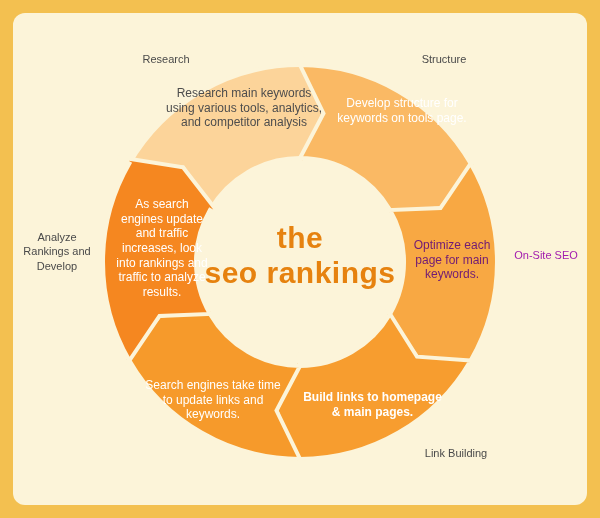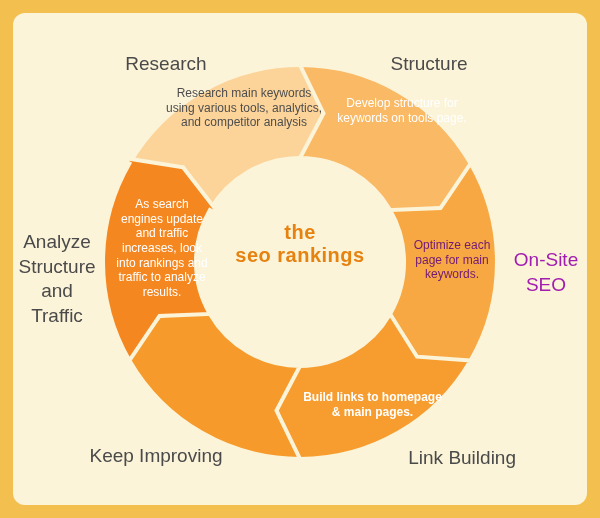--- a/index.html
+++ b/index.html
@@ -8,41 +8,41 @@
     background:#F3C050;
     font-family:"Liberation Sans",sans-serif;
   }
   .panel{
     position:absolute;left:13px;top:13px;width:574px;height:492px;
     background:#FCF4D9;border-radius:12px;
   }
   .stage{position:absolute;left:0;top:0;width:600px;height:518px}
   svg{position:absolute;left:0;top:0}
   .outer-label{
-    position:absolute;color:#4A4A4A;font-size:19px;line-height:1.3;
+    position:absolute;color:#4A4A4A;font-size:11px;line-height:1.3;
     text-align:center;
   }
   .lbl-research{left:106px;top:52px;width:120px}
-  .lbl-structure{left:369px;top:52px;width:120px}
+  .lbl-structure{left:384px;top:52px;width:120px}
   .lbl-onsite{left:511px;top:248px;width:70px}
   .lbl-linkbuilding{left:396px;top:446px;width:120px}
   .lbl-keepimproving{left:86px;top:444px;width:140px}
   .lbl-analyze{left:17px;top:230px;width:80px}
   .seg-desc{
     position:absolute;font-size:12px;line-height:1.22;text-align:center;
   }
   .desc-research{left:164px;top:86px;width:160px}
   .desc-structure{left:337px;top:96px;width:130px}
   .desc-onsite{left:406px;top:238px;width:92px}
   .desc-linkbuilding{left:300px;top:390px;width:145px}
   .desc-keepimproving{left:143px;top:378px;width:140px}
   .desc-analyze{left:101px;top:197px;width:94px}
   .center-title{
     position:absolute;left:190px;top:221px;width:220px;text-align:center;
-    font-weight:bold;font-size:20px;line-height:1.15;letter-spacing:.5px;
+    font-weight:bold;font-size:30px;line-height:1.15;letter-spacing:.5px;
     color:#E6820F;
   }
 </style>
 </head>
 <body style="background: rgb(243, 192, 80);">
 
 <div class="panel" style="background: rgb(252, 244, 217);"></div>
 
 <div class="stage">
 
@@ -51,28 +51,28 @@
       <path d="M 300.0 65.0 A 197 197 0 0 1 470.6 163.5 L 481.9 157.0 L 440.5 208.1 L 378.8 216.5 L 390.1 210.0 A 104 104 0 0 0 300.0 158.0 L 323.5 113.4 Z" fill="#FAB964" stroke="#FCF4D9" stroke-width="4"></path>
       <path d="M 470.6 163.5 A 197 197 0 0 1 470.6 360.5 L 481.9 367.0 L 417.0 356.7 L 378.8 307.5 L 390.1 314.0 A 104 104 0 0 0 390.1 210.0 L 440.5 208.1 Z" fill="#F8A843" stroke="#FCF4D9" stroke-width="4"></path>
       <path d="M 470.6 360.5 A 197 197 0 0 1 300.0 459.0 L 300.0 472.0 L 276.5 410.6 L 300.0 353.0 L 300.0 366.0 A 104 104 0 0 0 390.1 314.0 L 417.0 356.7 Z" fill="#F79D2F" stroke="#FCF4D9" stroke-width="4"></path>
       <path d="M 300.0 459.0 A 197 197 0 0 1 129.4 360.5 L 118.1 367.0 L 159.5 315.9 L 221.2 307.5 L 209.9 314.0 A 104 104 0 0 0 300.0 366.0 L 276.5 410.6 Z" fill="#F69A2B" stroke="#FCF4D9" stroke-width="4"></path>
       <path d="M 129.4 360.5 A 197 197 0 0 1 129.4 163.5 L 118.1 157.0 L 183.0 167.3 L 221.2 216.5 L 209.9 210.0 A 104 104 0 0 0 209.9 314.0 L 159.5 315.9 Z" fill="#F58720" stroke="#FCF4D9" stroke-width="4"></path>
     </svg>
 
   <div class="outer-label lbl-research" style="color: rgb(74, 74, 74);">Research</div>
   <div class="outer-label lbl-structure" style="color: rgb(74, 74, 74);">Structure</div>
   <div class="outer-label lbl-onsite" style="color: #a21caf;">On-Site SEO</div>
-  <div class="outer-label lbl-linkbuilding" style="color: rgb(74, 74, 74); text-align: right;">Link Building</div>
-  <div class="outer-label lbl-keepimproving" style="color: rgb(74, 74, 74);">Keep Improving</div>
-  <div class="outer-label lbl-analyze" style="color: rgb(74, 74, 74);">Analyze Structure and Traffic</div>
+  <div class="outer-label lbl-linkbuilding" style="color: rgb(74, 74, 74);">Link Building</div>
+  <div class="outer-label lbl-analyze" style="color: rgb(74, 74, 74);">Analyze Rankings and Develop</div>
 
   <div class="seg-desc desc-research" style="color: rgb(77, 77, 77);">Research main keywords using various tools, analytics, and competitor analysis</div>
   <div class="seg-desc desc-structure" style="color: rgb(255, 255, 255);">Develop structure for keywords on tools page.</div>
   <div class="seg-desc desc-onsite" style="color: #701a75;">Optimize each page for main keywords.</div>
   <div class="seg-desc desc-linkbuilding" style="color: rgb(255, 255, 255); font-weight: bold;">Build links to homepage &amp; main pages.</div>
+  <div class="seg-desc desc-keepimproving" style="color: rgb(255, 255, 255);">Search engines take time to update links and keywords.</div>
   <div class="seg-desc desc-analyze" style="color: rgb(255, 255, 255); margin-left: 14px;">As search engines update and traffic increases, look into rankings and traffic to analyze results.</div>
 
   <div class="center-title" style="color: rgb(230, 130, 15);">
     <span>the</span><br>
     <span>seo rankings</span>
   </div>
 
 </div>
 
 </body></html>

